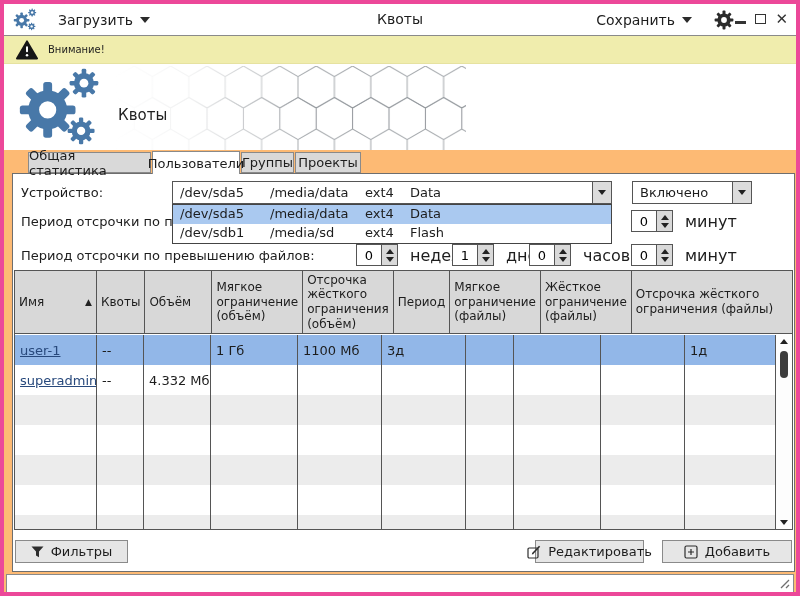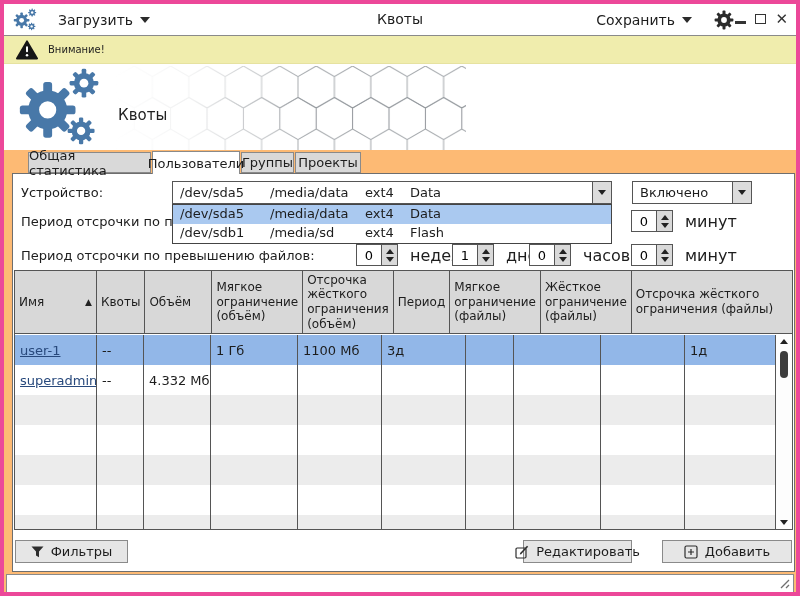--- a/index.html
+++ b/index.html
@@ -422,21 +422,21 @@
           </div>
       </div>
     </div>
 
     <div class="abtn" style="left:2px;width:113px">
       <svg width="13" height="12" viewBox="0 0 13 12">
         <path d="M0.5 0.5 H12.5 L8 5.6 V11.2 L5 9.6 V5.6 Z" fill="#2d2d2d"></path>
       </svg>
       <span>Фильтры</span>
     </div>
-    <div class="abtn" style="left:510px;width:109px">
+    <div class="abtn" style="left:522px;width:109px">
       <svg width="14" height="14" viewBox="0 0 14 14" fill="none" stroke="#2d2d2d" stroke-width="1.2">
         <rect x="1" y="3" width="10" height="10" rx="1.2"></rect>
         <path d="M5.5 8.8 L12.6 1.2" stroke-width="1.6"></path>
         <path d="M4.8 9.6 L6.6 9 L5.3 7.8 Z" fill="#2d2d2d" stroke="none"></path>
       </svg>
       <span>Редактировать</span>
     </div>
     <div class="abtn" style="left:649px;width:130px">
       <svg width="14" height="14" viewBox="0 0 14 14" fill="none" stroke="#2d2d2d" stroke-width="1.2">
         <rect x="1" y="1" width="12" height="12" rx="1.5"></rect>

